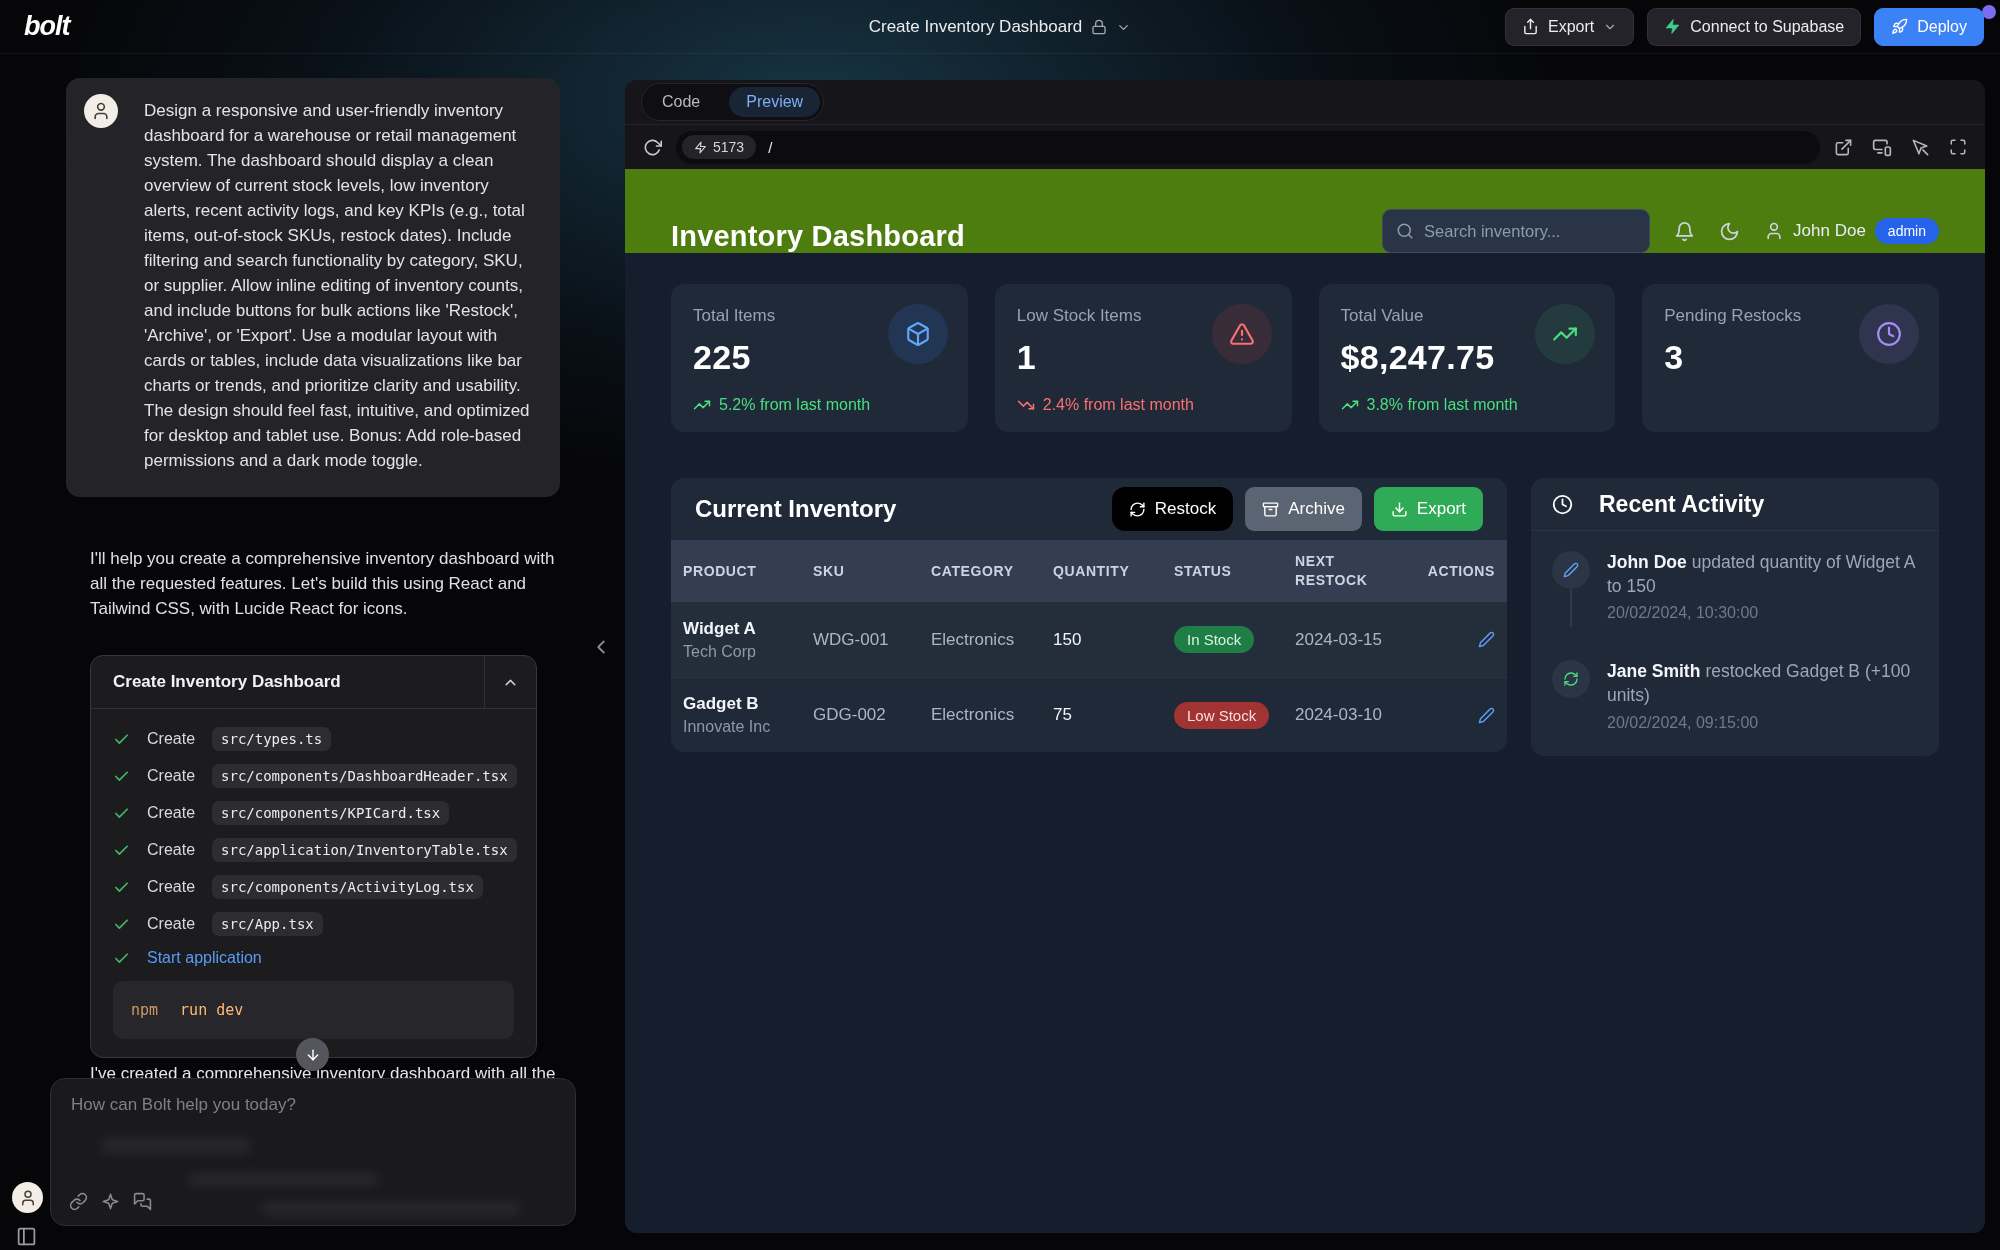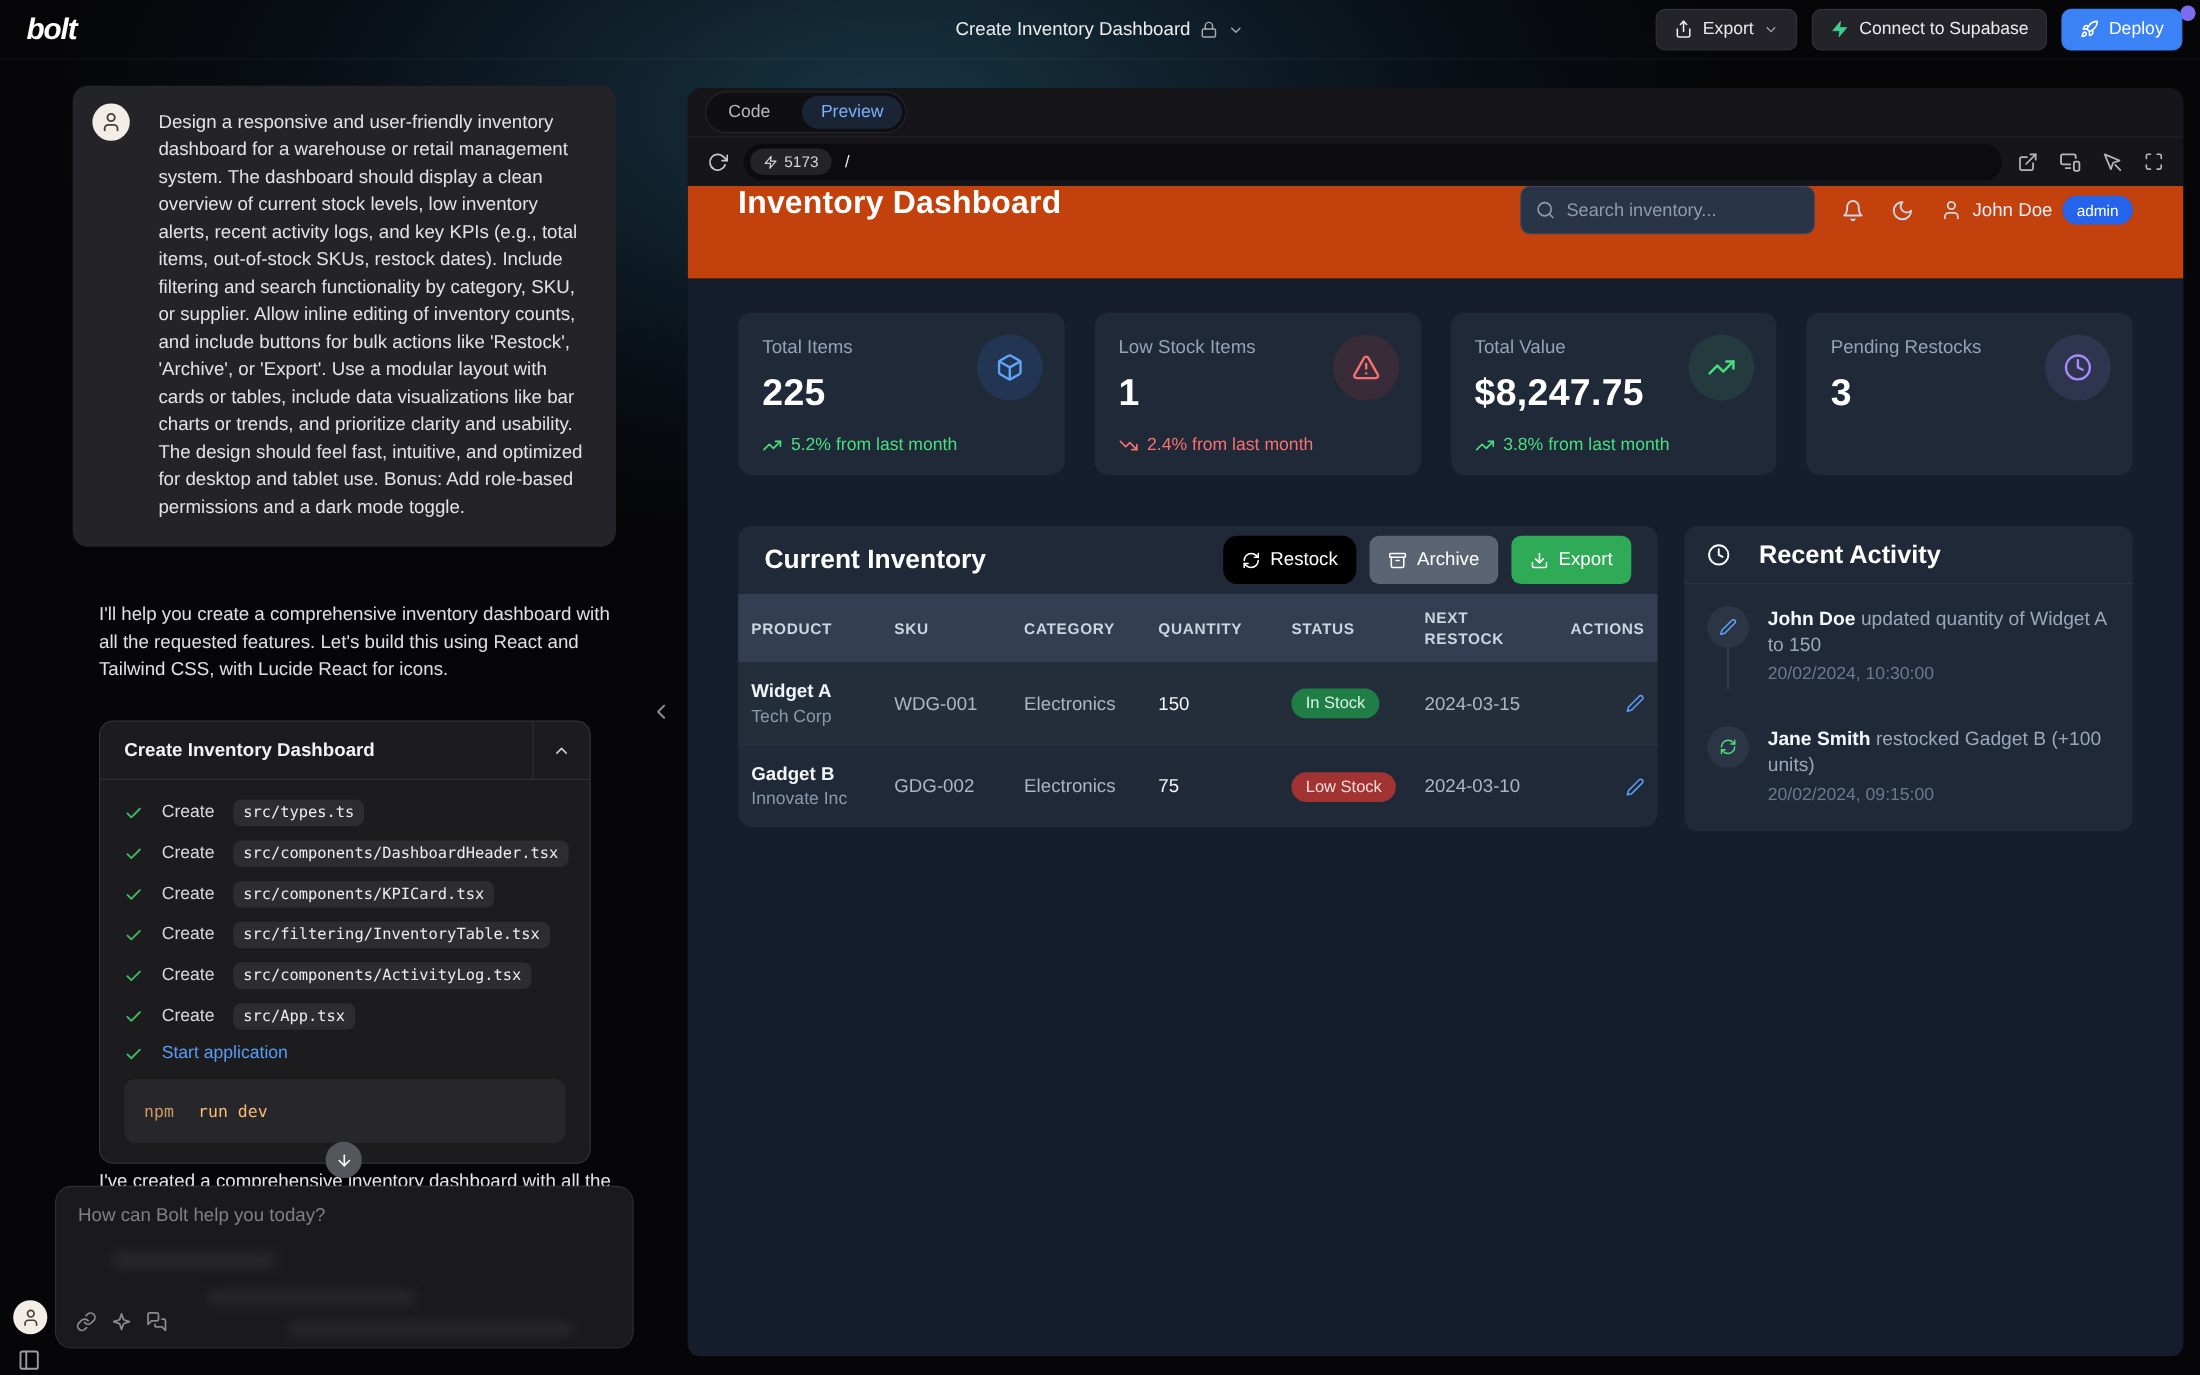--- a/index.html
+++ b/index.html
@@ -126,21 +126,21 @@
     display:flex; align-items:center; gap:6px; background:#232328; border-radius:999px;
     padding:4px 12px; font-size:14px; color:#d6d6da; cursor:pointer;
   }
   .url-path { font-size:15px; color:#ececf0; }
   .url-icons { display:flex; align-items:center; gap:19px; color:#b6b6bd; }
   .url-icons > span { cursor:pointer; display:flex; }
 
   
   .app { flex:1; background:#161d2c; display:flex; flex-direction:column; overflow:hidden; }
   .app-header {
-    height:84px; background:#c2410c; display:flex; align-items:flex-start;
+    height:84px; background:#4d7c0f; display:flex; align-items:flex-end;
     padding:0 46px; flex:none;
   }
   .app-title { font-size:29px; font-weight:bold; color:#fff; letter-spacing:.2px; }
   .app-header-right { margin-left:auto; display:flex; align-items:center; gap:24px; }
   .search-box {
     width:268px; height:44px; background:#2a3447; border:1px solid #3d4a61; border-radius:9px;
     display:flex; align-items:center; gap:10px; padding:0 13px; color:#8b9bb0;
   }
   .search-box input {
     background:transparent; border:none; outline:none; width:100%;
@@ -301,21 +301,21 @@
             <polyline points="20 6 9 17 4 12"></polyline>
           </svg>
         <span>Create</span>
         <code class="step-file">src/components/KPICard.tsx</code>
       </div>
       <div class="step">
         <svg class="ic chk" width="17" height="17" viewBox="0 0 24 24" fill="none" stroke="currentColor" stroke-width="2.4" stroke-linecap="round" stroke-linejoin="round">
             <polyline points="20 6 9 17 4 12"></polyline>
           </svg>
         <span>Create</span>
-        <code class="step-file">src/filtering/InventoryTable.tsx</code>
+        <code class="step-file">src/application/InventoryTable.tsx</code>
       </div>
       <div class="step">
         <svg class="ic chk" width="17" height="17" viewBox="0 0 24 24" fill="none" stroke="currentColor" stroke-width="2.4" stroke-linecap="round" stroke-linejoin="round">
             <polyline points="20 6 9 17 4 12"></polyline>
           </svg>
         <span>Create</span>
         <code class="step-file">src/components/ActivityLog.tsx</code>
       </div>
       <div class="step">
         <svg class="ic chk" width="17" height="17" viewBox="0 0 24 24" fill="none" stroke="currentColor" stroke-width="2.4" stroke-linecap="round" stroke-linejoin="round">

